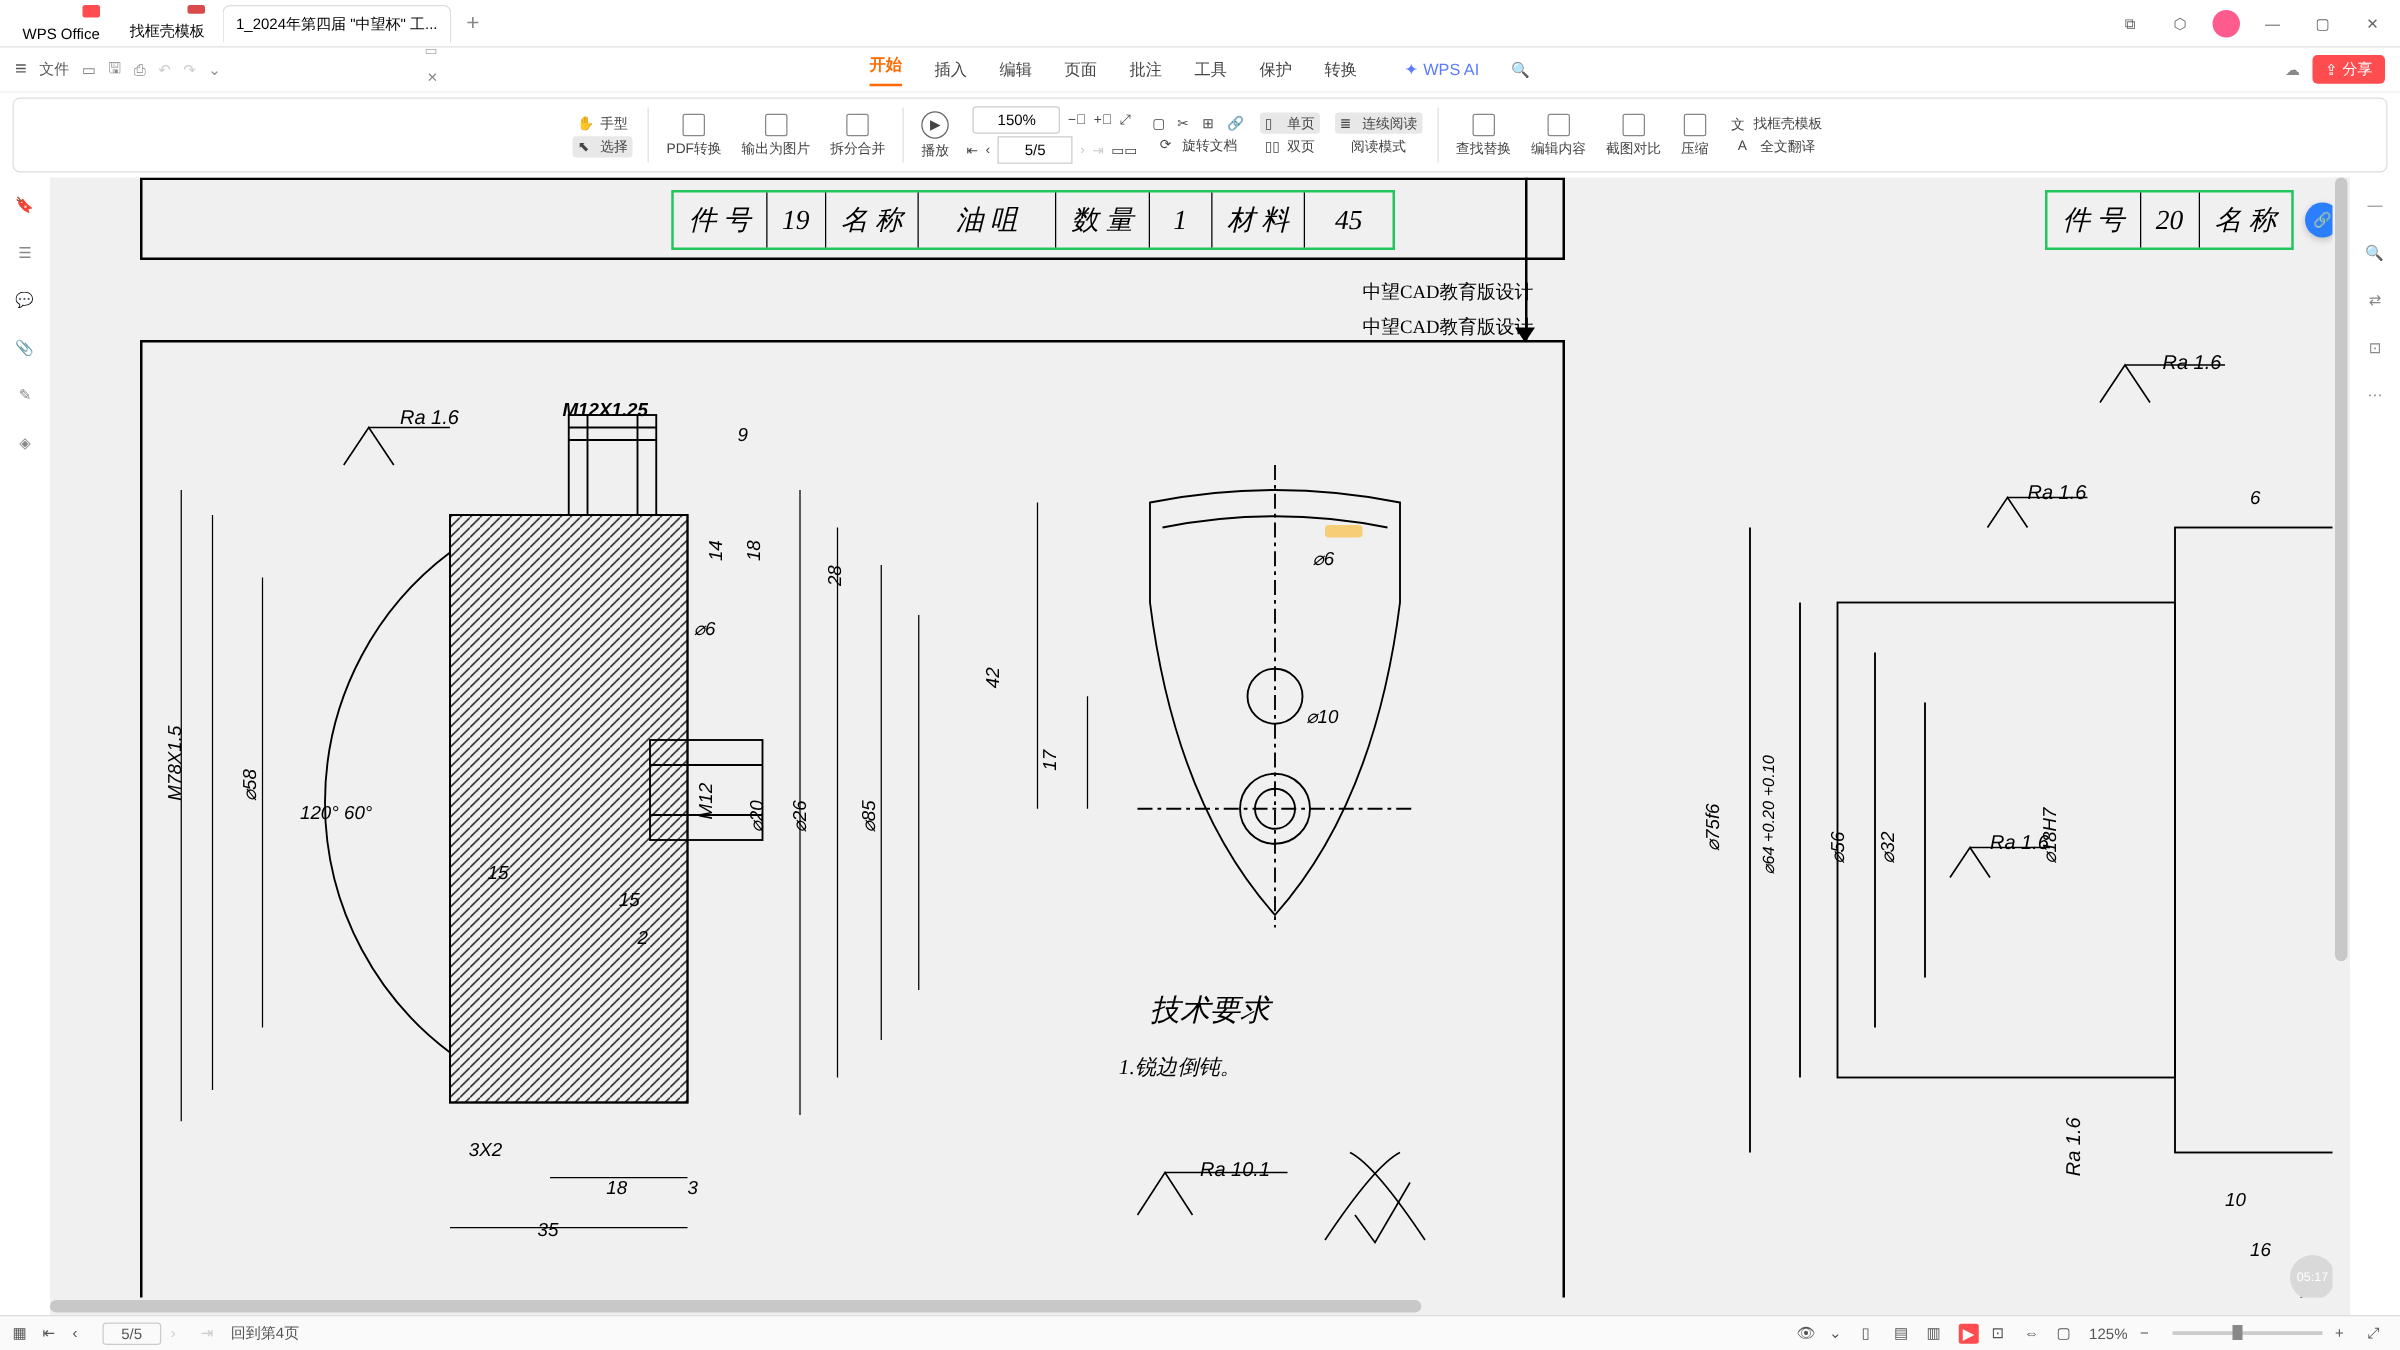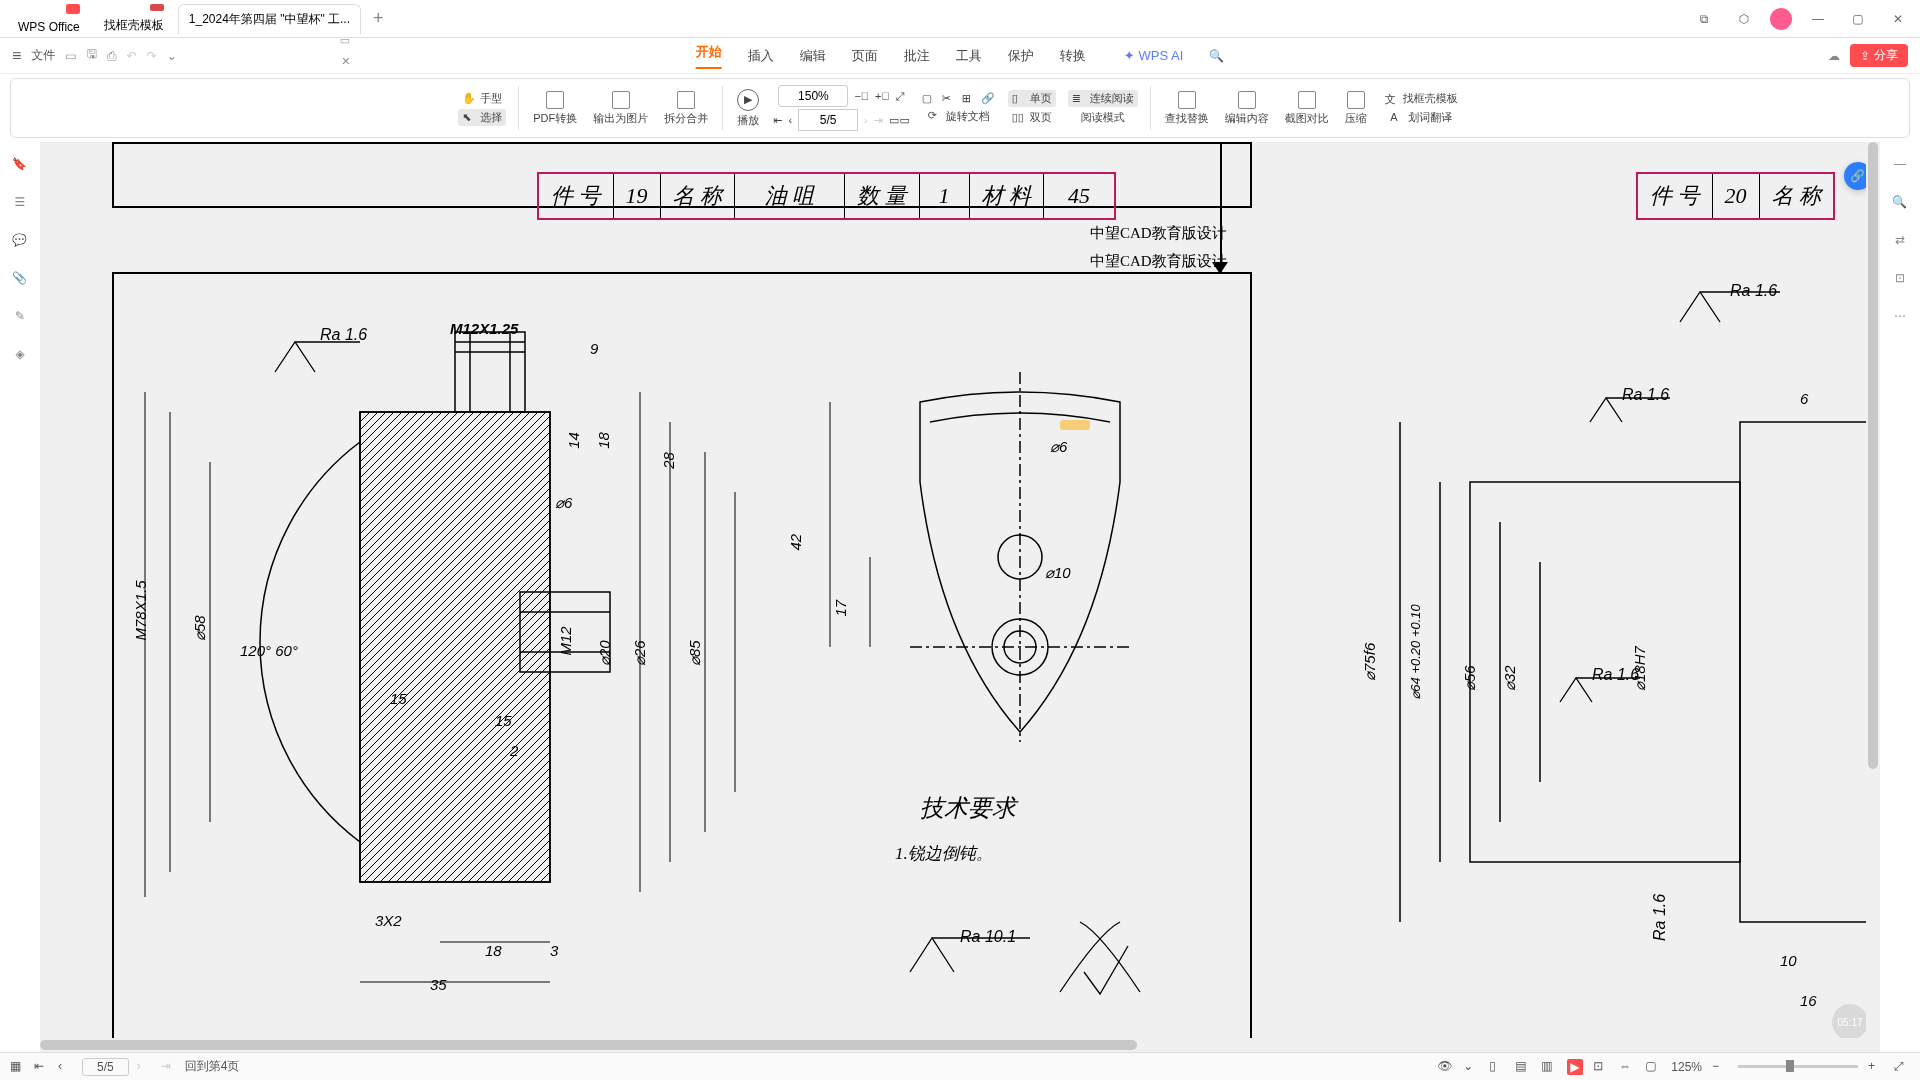--- a/index.html
+++ b/index.html
@@ -45,21 +45,21 @@
 .left-sidebar .side-icon { width: 20px; height: 20px; cursor: pointer; color: #888; display: flex; align-items: center; justify-content: center; }
 
 
 .right-sidebar { position: absolute; right: 0; top: 142px; bottom: 28px; width: 40px; display: flex; flex-direction: column; align-items: center; gap: 18px; padding-top: 12px; }
 .right-sidebar .side-icon { width: 20px; height: 20px; cursor: pointer; color: #888; display: flex; align-items: center; justify-content: center; }
 
 
 .doc-viewport { position: absolute; left: 40px; right: 40px; top: 142px; bottom: 28px; background: #f0f0f0; overflow: hidden; }
 
 
-.ttable { position: absolute; border: 2px solid #be185d; display: flex; margin-top: 20px; }
+.ttable { position: absolute; border: 2px solid #22c55e; display: flex; }
 .ttable .cell { border-right: 1px solid #000; display: flex; align-items: center; justify-content: center; font-family: "KaiTi", serif; font-size: 22px; padding: 0 12px; font-style: italic; }
 .watermark { position: absolute; font-family: "SimSun"; font-size: 15px; color: #000; }
 .drawing-frame { position: absolute; border: 2px solid #000; }
 
 .dim-text { position: absolute; font-family: Arial; font-style: italic; font-size: 15px; color: #000; }
 .tech-title { position: absolute; font-family: "KaiTi"; font-size: 24px; font-style: italic; }
 .tech-item { position: absolute; font-family: "KaiTi"; font-size: 17px; font-style: italic; }
 
 
 .dline { position: absolute; background: #000; }
@@ -240,21 +240,21 @@
       <span class="tb-icon"></span>
       <span>压缩</span>
     </div>
   <div class="tb-group">
     <div class="tb-small">
         <span class="ico">文</span>
         <span>找框壳模板</span>
       </div>
     <div class="tb-small">
         <span class="ico">A</span>
-        <span>划词翻译</span>
+        <span>全文翻译</span>
       </div>
   </div>
   <div style="flex:1"></div>
 </div>
 
 <div class="left-sidebar">
   <div class="side-icon">🔖</div>
   <div class="side-icon">☰</div>
   <div class="side-icon">💬</div>
   <div class="side-icon">📎</div>

